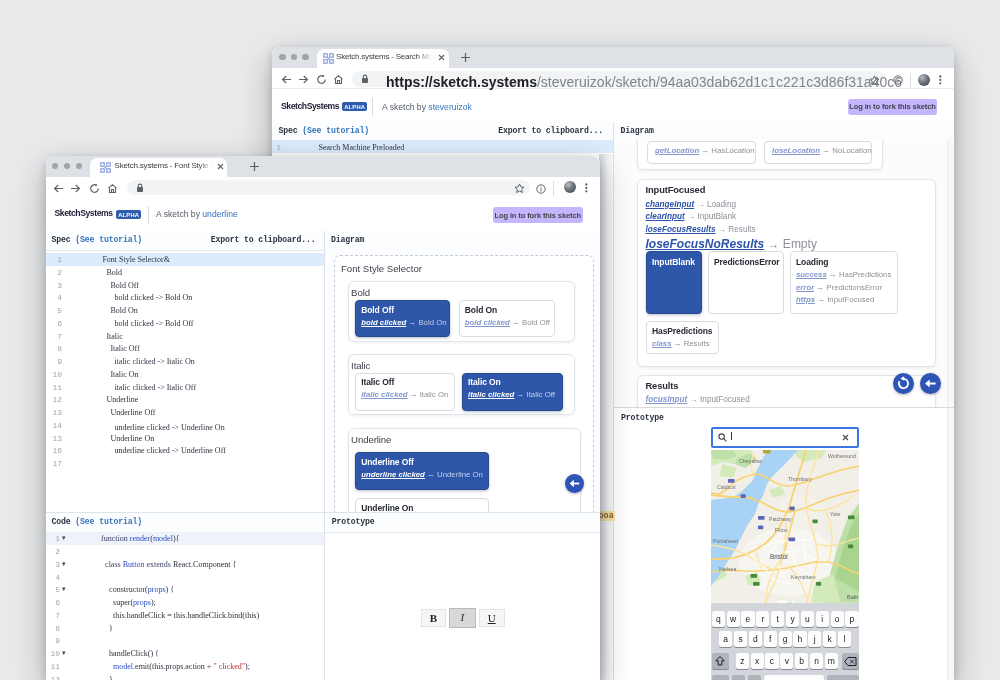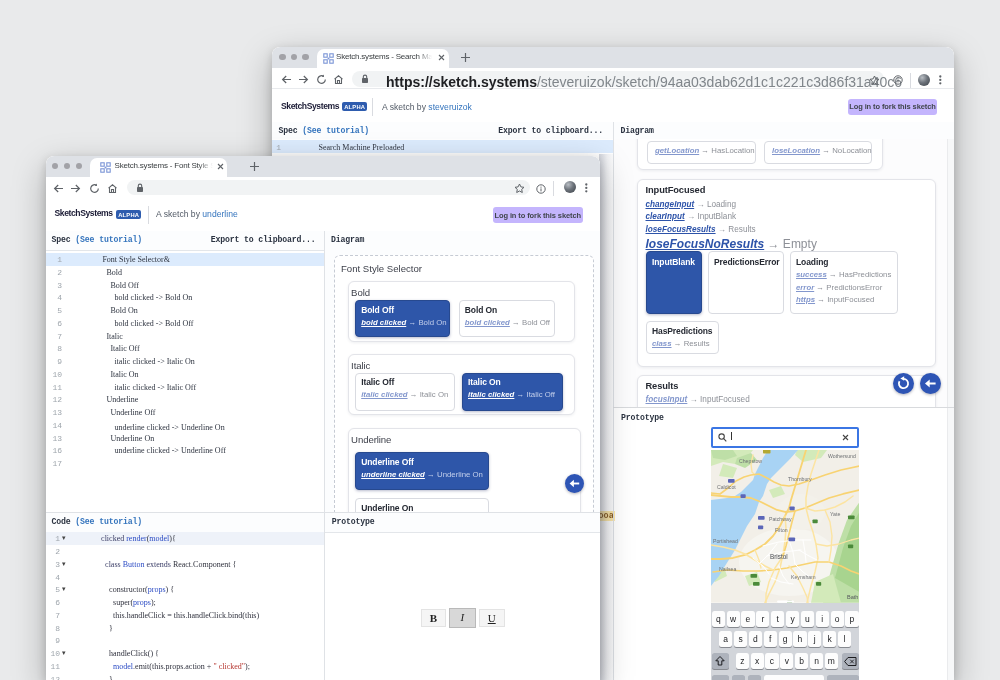--- a/index.html
+++ b/index.html
@@ -431,21 +431,21 @@
 <div class="cm" style="left:25.4px;top:277.9px">&nbsp;&nbsp;&nbsp;&nbsp;Underline On</div>
 <div class="ln" style="left:0;top:290.65px;width:16px">16</div>
 <div class="cm" style="left:25.4px;top:290.65px">&nbsp;&nbsp;&nbsp;&nbsp;&nbsp;&nbsp;underline clicked -&gt; Underline Off</div>
 <div class="ln" style="left:0;top:303.4px;width:16px">17</div>
 <div class="a" style="left:0;top:356.5px;width:554px;height:18.7px;border-top:1px solid #dfe2e6;border-bottom:1px solid #e3e6ea;background:#fcfdfe;"></div>
 <div class="ph" style="left:5.5px;top:360.9px">Code <span class="blue">(See tutorial)</span></div>
 <div class="ph" style="left:285.7px;top:360.9px">Prototype</div>
 <div class="a" style="left:0;top:376.7px;width:277.5px;height:12.9px;background:#eef2f9;"></div>
 <div class="ln" style="left:0;top:378.7px;width:14px">1</div>
 <div class="a" style="left:16px;top:378.7px;font-size:7px;color:#444;">▾</div>
-<div class="cm" style="left:24.1px;top:378.7px;color:#30323e"><span style="color:#3a3d66">clicked</span> <span style="color:#2b4bc4">render</span>(<span style="color:#2b4bc4">model</span>){</div>
+<div class="cm" style="left:24.1px;top:378.7px;color:#30323e"><span style="color:#3a3d66">function</span> <span style="color:#2b4bc4">render</span>(<span style="color:#2b4bc4">model</span>){</div>
 <div class="ln" style="left:0;top:391.45px;width:14px">2</div>
 <div class="ln" style="left:0;top:404.2px;width:14px">3</div>
 <div class="a" style="left:16px;top:404.2px;font-size:7px;color:#444;">▾</div>
 <div class="cm" style="left:24.1px;top:404.2px;color:#30323e">&nbsp;&nbsp;<span style="color:#3a3d66">class</span> <span style="color:#2b4bc4">Button</span> <span style="color:#3a3d66">extends</span> React.Component {</div>
 <div class="ln" style="left:0;top:416.95px;width:14px">4</div>
 <div class="ln" style="left:0;top:429.7px;width:14px">5</div>
 <div class="a" style="left:16px;top:429.7px;font-size:7px;color:#444;">▾</div>
 <div class="cm" style="left:24.1px;top:429.7px;color:#30323e">&nbsp;&nbsp;&nbsp;&nbsp;constructor(<span style="color:#2b4bc4">props</span>) {</div>
 <div class="ln" style="left:0;top:442.45px;width:14px">6</div>
 <div class="cm" style="left:24.1px;top:442.45px;color:#30323e">&nbsp;&nbsp;&nbsp;&nbsp;&nbsp;&nbsp;super(<span style="color:#2b4bc4">props</span>);</div>

